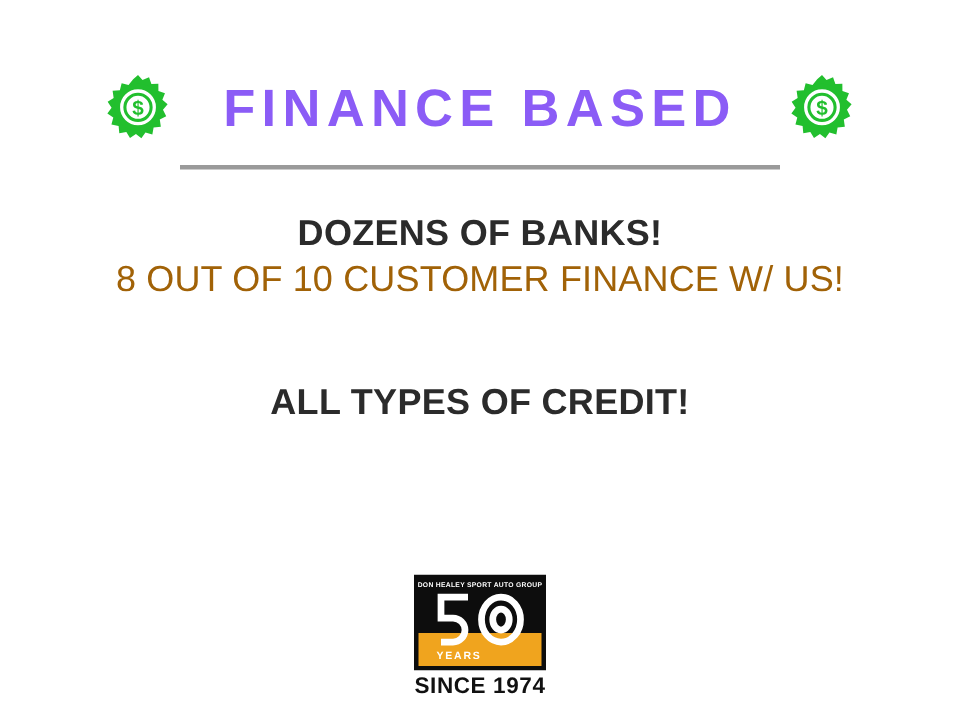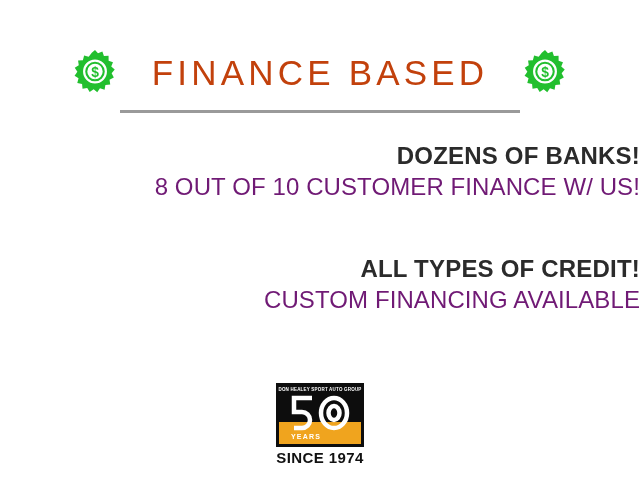--- a/index.html
+++ b/index.html
@@ -38,23 +38,23 @@
 
   .gear-icon {
     width: 46px;
     height: 46px;
     flex: 0 0 auto;
     display: block;
   }
 
   .page-title {
     font-size: 35px;
-    font-weight: 400;
+    font-weight: 700;
     letter-spacing: 4.2px;
-    color: #c2410c;
+    color: #8b5cf6;
     white-space: nowrap;
     line-height: 1;
     font-family: "Liberation Sans", sans-serif;
   }
 
   .title-rule {
     width: 400px;
     height: 3px;
     background: #9a9a9a;
     margin-top: 8px;
@@ -64,39 +64,39 @@
   .blocks {
     width: 640px;
     margin-top: 28px;
     display: flex;
     flex-direction: column;
     align-items: center;
   }
 
   .text-block {
     width: 640px;
-    text-align: right;
+    text-align: center;
     margin-bottom: 26px;
   }
   .text-block:last-child { margin-bottom: 16px; }
 
   .block-headline {
     font-size: 24px;
     font-weight: bold;
     color: #2b2b2b;
     letter-spacing: 0.2px;
     line-height: 1.28;
     white-space: nowrap;
     font-family: "Liberation Sans", sans-serif;
   }
 
   .block-subline {
     font-size: 24px;
     font-weight: 400;
-    color: #701a75;
+    color: #a16207;
     letter-spacing: 0.1px;
     line-height: 1.28;
     white-space: nowrap;
     font-family: "Liberation Sans", sans-serif;
   }
 
   
   .logo-wrap {
     position: absolute;
     left: 0;
@@ -179,21 +179,20 @@
     <div class="text-block">
       <div class="block-headline">DOZENS OF BANKS!</div>
       <div class="block-subline">8 OUT OF 10 CUSTOMER FINANCE W/ US!</div>
     </div>
 
     <div class="text-block">
     </div>
 
     <div class="text-block">
       <div class="block-headline">ALL TYPES OF CREDIT!</div>
-      <div class="block-subline">CUSTOM FINANCING AVAILABLE</div>
     </div>
 
   </div>
 
   <div class="logo-wrap">
 
     <span class="logo-mark">
       <svg viewBox="0 0 176 128" width="88" height="64" aria-hidden="true">
         <rect x="0" y="0" width="176" height="128" fill="#0d0d0d"></rect>
         <rect x="6" y="78" width="164" height="44" fill="#f0a41e"></rect>

